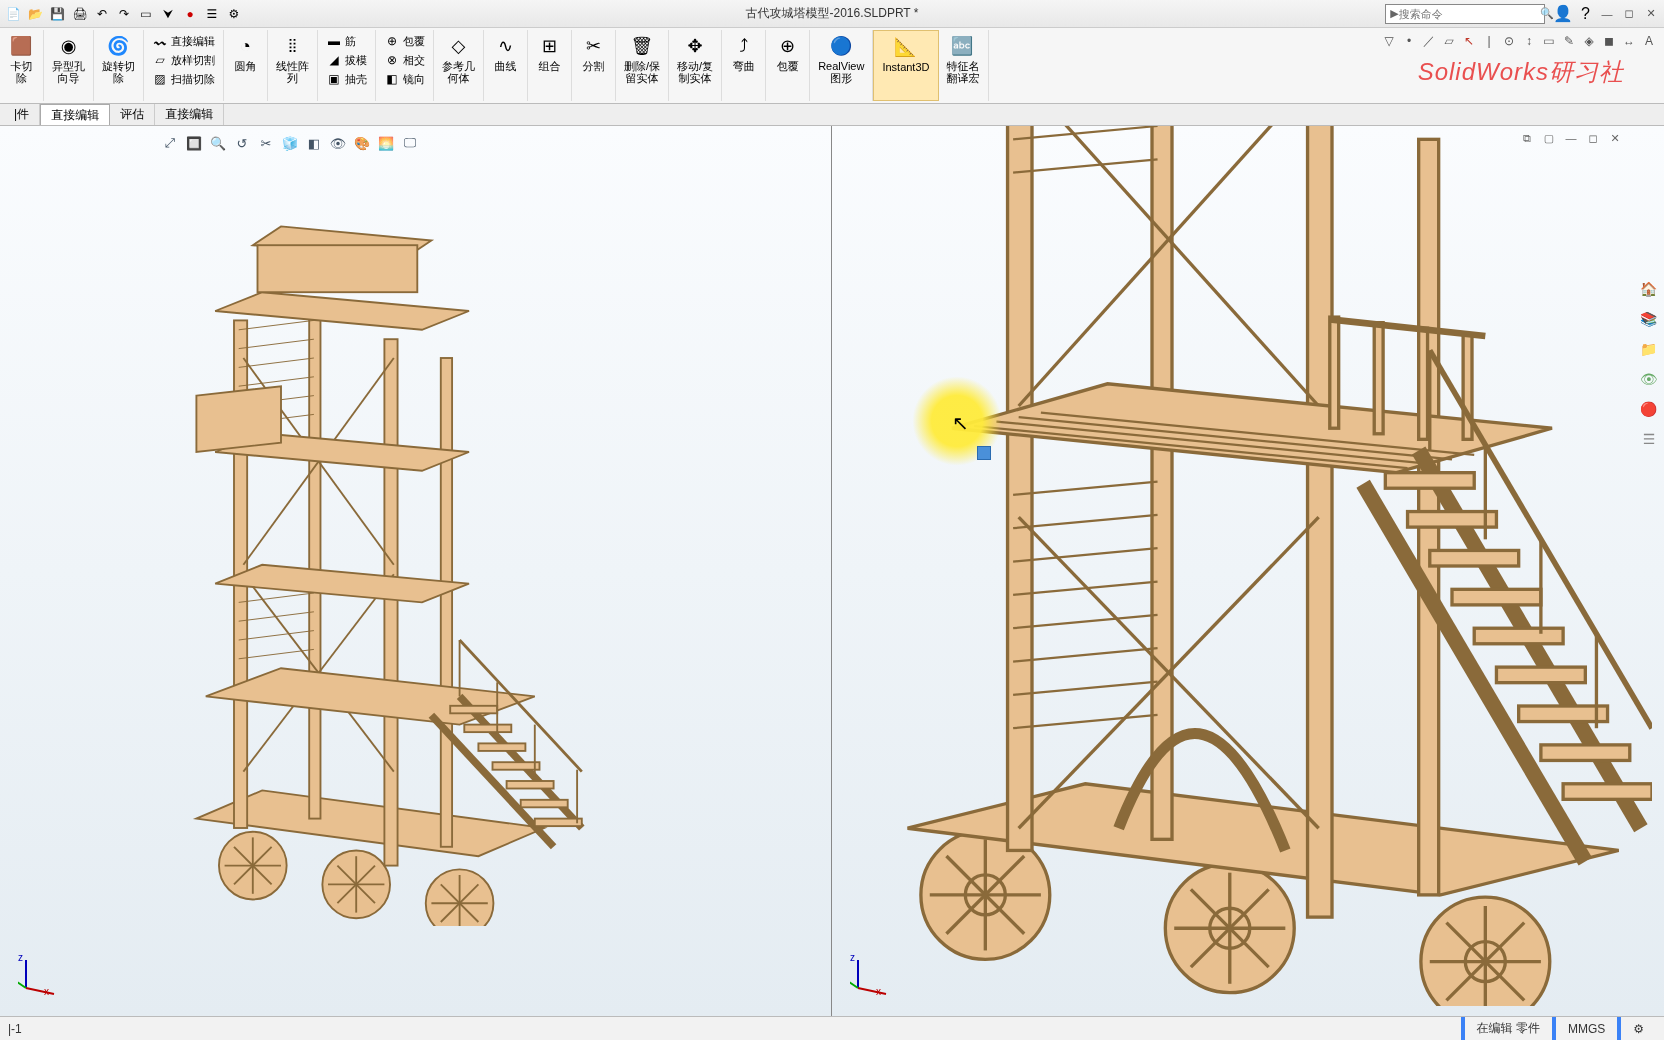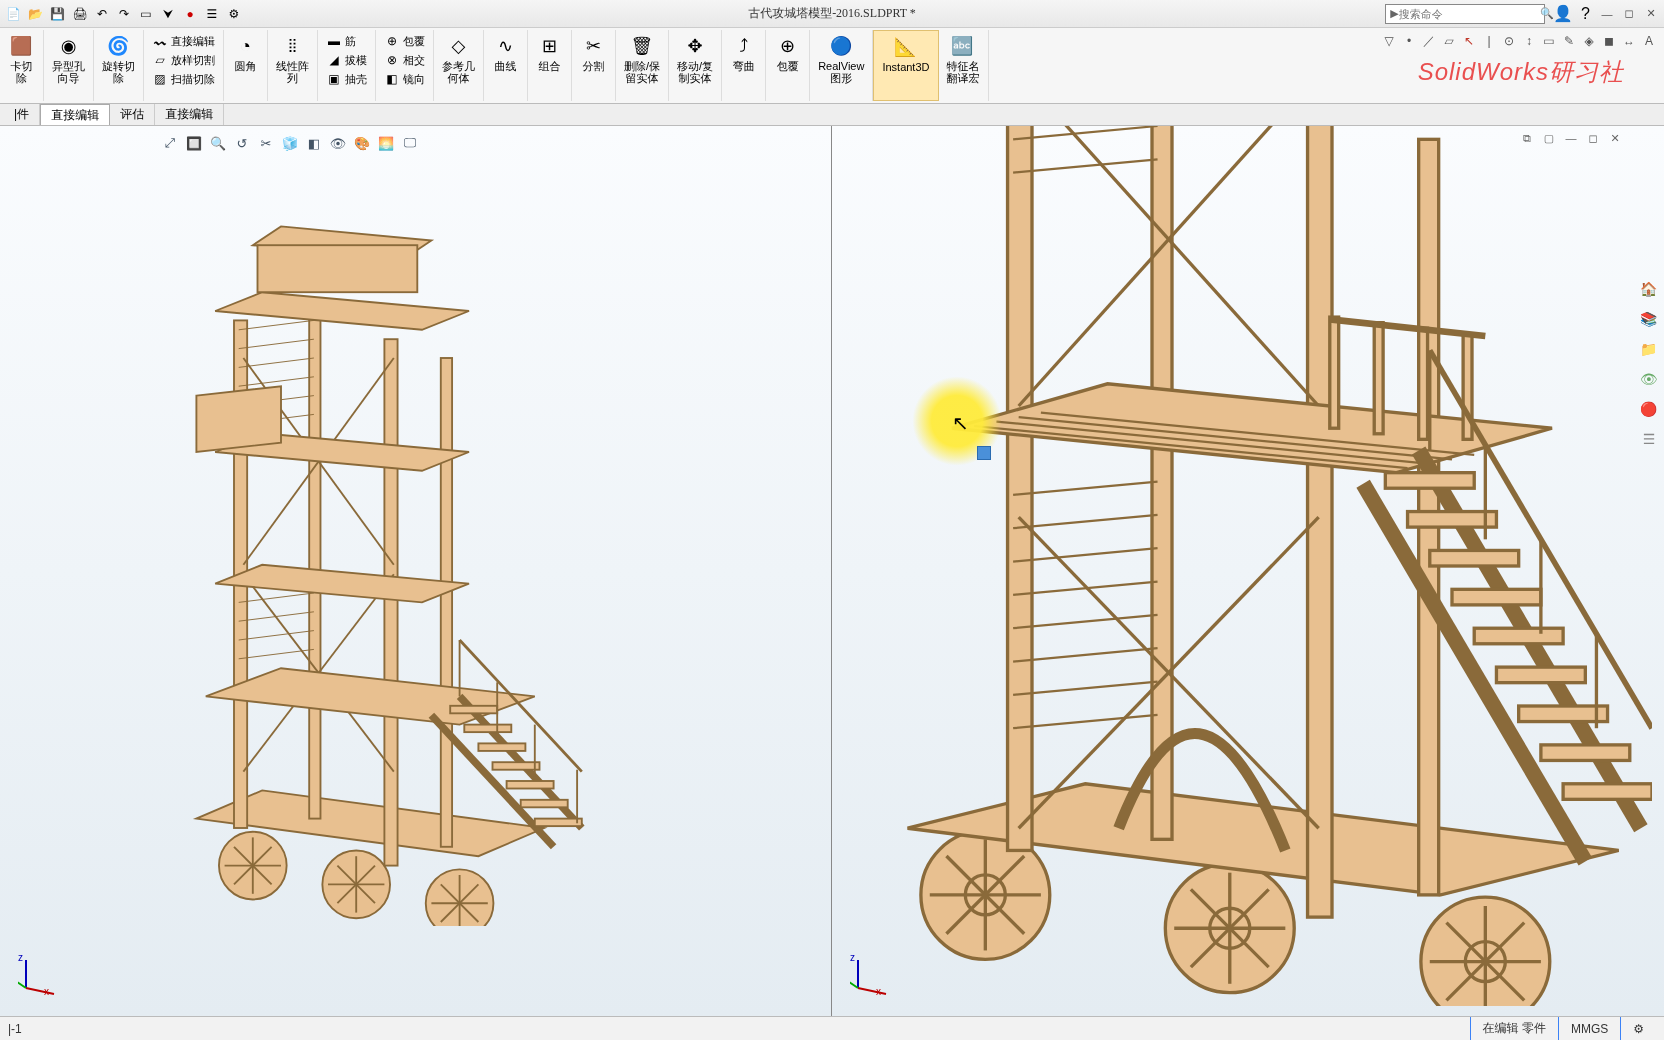--- a/index.html
+++ b/index.html
@@ -2,21 +2,21 @@
 <html><head>
 <meta charset="utf-8">
 <style>
 * { margin: 0; padding: 0; box-sizing: border-box; font-family: "Microsoft YaHei", Arial, sans-serif; }
 body { width: 1664px; height: 1040px; background: #fff; overflow: hidden; position: relative; }
 
 
 .title-bar { height: 28px; background: linear-gradient(#f5f5f5,#e8e8e8); border-bottom: 1px solid #ccc; display: flex; align-items: center; padding: 0 4px; position: relative; }
 .title-bar .qat { display: flex; gap: 2px; align-items: center; }
 .title-bar .qat .ico { width: 20px; height: 20px; display: flex; align-items: center; justify-content: center; font-size: 12px; cursor: pointer; }
-.title-bar .doc-title { position: absolute; left: 50%; transform: translateX(-50%); font-size: 12px; color: #333; font-family: Liberation Serif, serif; }
+.title-bar .doc-title { position: absolute; left: 50%; transform: translateX(-50%); font-size: 12px; color: #333; }
 .title-bar .right-controls { margin-left: auto; display: flex; align-items: center; gap: 8px; }
 .search-box { display: flex; align-items: center; border: 1px solid #888; background: #fff; height: 20px; width: 160px; padding: 0 4px; }
 .search-box .ico { font-size: 11px; color: #666; }
 .search-box input { border: none; outline: none; flex: 1; font-size: 11px; background: transparent; }
 .win-btns { display: flex; gap: 4px; }
 .win-btns .wb { width: 18px; height: 16px; display: flex; align-items: center; justify-content: center; font-size: 11px; cursor: pointer; color: #555; }
 
 
 .ribbon { height: 76px; background: #f6f6f6; border-bottom: 1px solid #bbb; display: flex; padding: 2px 0; }
 .ribbon-group { display: flex; flex-direction: column; align-items: center; justify-content: flex-start; padding: 2px 6px; border-right: 1px solid #ddd; }
@@ -67,21 +67,21 @@
 .right-panel { position: absolute; right: 0; top: 150px; width: 28px; display: flex; flex-direction: column; gap: 4px; }
 .right-panel .ico { width: 26px; height: 26px; display: flex; align-items: center; justify-content: center; font-size: 14px; cursor: pointer; }
 
 
 .vp-controls { position: absolute; top: 4px; right: 40px; display: flex; gap: 4px; }
 .vp-controls .ico { width: 18px; height: 16px; font-size: 11px; cursor: pointer; color: #666; display:flex; align-items:center; justify-content:center;}
 
 
 .status-bar { position: absolute; bottom: 0; left: 0; right: 0; height: 24px; background: #f2f2f2; border-top: 1px solid #bbb; display: flex; align-items: center; padding: 0 8px; font-size: 12px; color: #333; }
 .status-bar .spacer { flex: 1; }
-.status-bar .cell { padding: 0 12px; border-left: 1px solid #3b82f6; height: 100%; display: flex; align-items: center; }
+.status-bar .cell { padding: 0 12px; border-left: 4px solid #3b82f6; height: 100%; display: flex; align-items: center; }
 
 
 .tower-svg { position: absolute; }
 </style>
 </head>
 <body>
 
 <div class="title-bar">
   <div class="qat">
     <div class="ico">📄</div>

